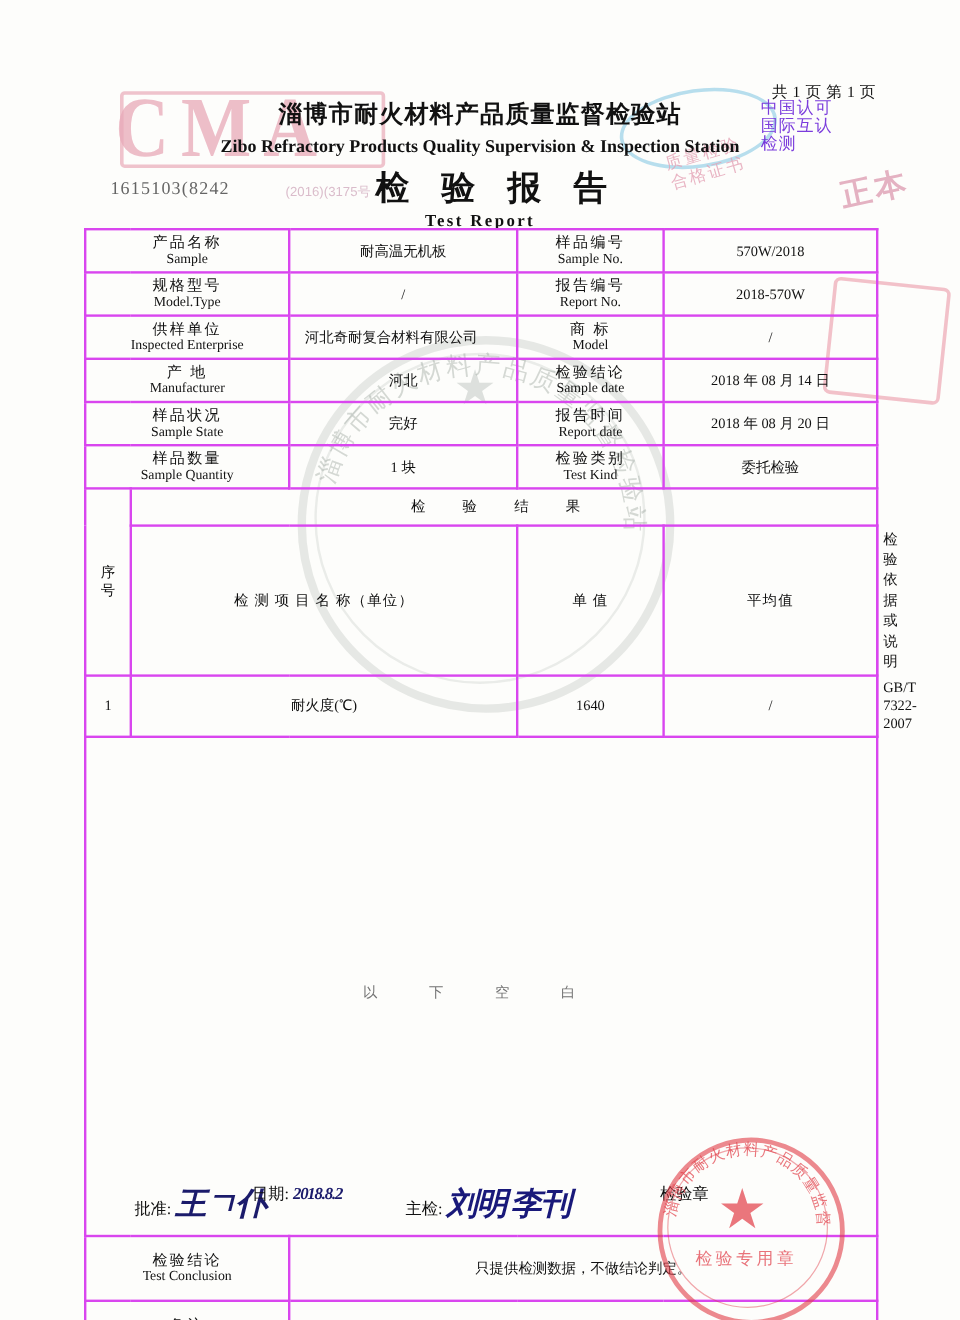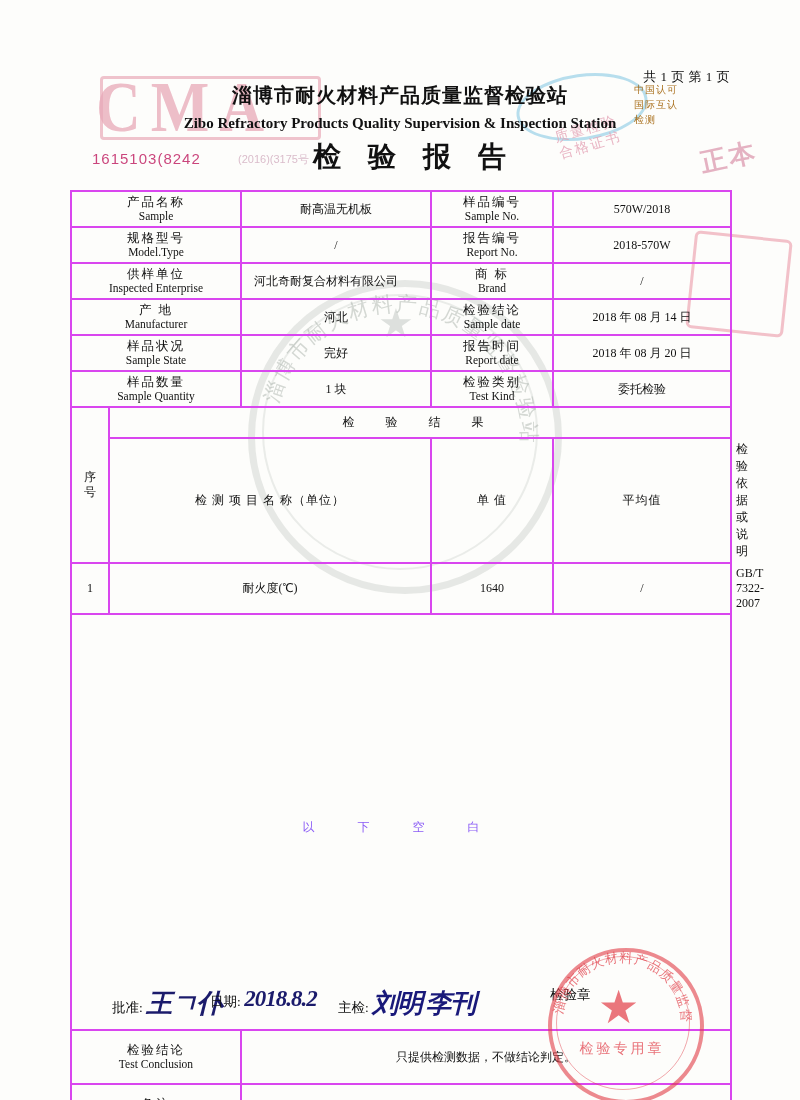--- a/index.html
+++ b/index.html
@@ -59,34 +59,34 @@
     height: 60px;
     border: 3px solid #9fd3e8;
     border-radius: 50%/50%;
     transform: rotate(-8deg);
     opacity: .75;
   }
   .stamp-cnas-txt {
     position: absolute;
     left: 634px;
     top: 82px;
-    color: #a16207;
-    font-size: 10px;
+    color: #6d28d9;
+    font-size: 14px;
     line-height: 15px;
     font-family: "Liberation Sans", sans-serif;
     letter-spacing: 1px;
     opacity: .9;
   }
   .stamp-num {
     left: 92px;
     top: 150px;
-    color: #be185d;
+    color: #404040;
     font-size: 15px;
     letter-spacing: 1px;
-    font-family: Liberation Sans, sans-serif;
+    font-family: Liberation Serif, serif;
     opacity: .8;
   }
   .stamp-num2 {
     left: 238px;
     top: 152px;
     color: #cfa7bb;
     font-size: 11px;
     font-family: "Liberation Sans", sans-serif;
     opacity: .75;
   }
@@ -338,21 +338,21 @@
   }
   .col-hdr {
     text-align: center;
     font-size: 12.5px;
     letter-spacing: 1px;
   }
   .blank-note {
     text-align: center;
     font-size: 26px;
     letter-spacing: 20px;
-    color: #8b5cf6;
+    color: #737373;
     padding-top: 12px !important;
     vertical-align: top;
   }
   .big-blank {
     height: 400px;
     vertical-align: top;
   }
   .concl-val {
     text-align: center;
     font-size: 13px;
@@ -376,21 +376,21 @@
   .f-seal    { left: 480px; top: 6px; }
   .hand {
     font-family: "Liberation Serif", serif;
     font-size: 26px;
     color: #1b1b6b;
     font-style: italic;
     font-weight: bold;
     letter-spacing: -1px;
   }
   .hand-sm {
-    font-size: 23px;
+    font-size: 14px;
   }
   .hand-blue {
     color: #19197a;
     margin-top: 20px;
   }
 </style>
 </head>
 <body>
 
 <div class="page">
@@ -414,20 +414,21 @@
     </defs>
     <text><textPath href="#arcpath" startOffset="8%">淄博市耐火材料产品质量监督检验站</textPath></text>
   </svg>
   <div class="wm-star">★</div>
   <div class="seal-sq"></div>
 
   <div class="hdr">
     <div class="hdr-cn">淄博市耐火材料产品质量监督检验站</div>
     <div class="hdr-en">Zibo Refractory Products Quality Supervision  &amp;  Inspection Station</div>
     <div class="hdr-title">检 验 报 告</div>
+    <div class="hdr-title-en">Test   Report</div>
   </div>
   <div class="hdr-pages">共 1 页 第 1 页</div>
 
   <table class="main">
     <colgroup>
       <col style="width:38px">
       <col style="width:132px">
       <col style="width:190px">
       <col style="width:122px">
       <col style="width:178px">
@@ -461,21 +462,21 @@
       </tr>
 
       <tr>
         <td class="lbl" colspan="2">
           <span class="cn">供样单位</span>
           <span class="en">Inspected Enterprise</span>
         </td>
         <td class="val-left">河北奇耐复合材料有限公司</td>
         <td class="lbl">
           <span class="cn">商     标</span>
-          <span class="en">Brand</span>
+          <span class="en">Model</span>
         </td>
         <td class="val">/</td>
       </tr>
 
       <tr>
         <td class="lbl" colspan="2">
           <span class="cn">产    地</span>
           <span class="en">Manufacturer</span>
         </td>
         <td class="val">河北</td>

